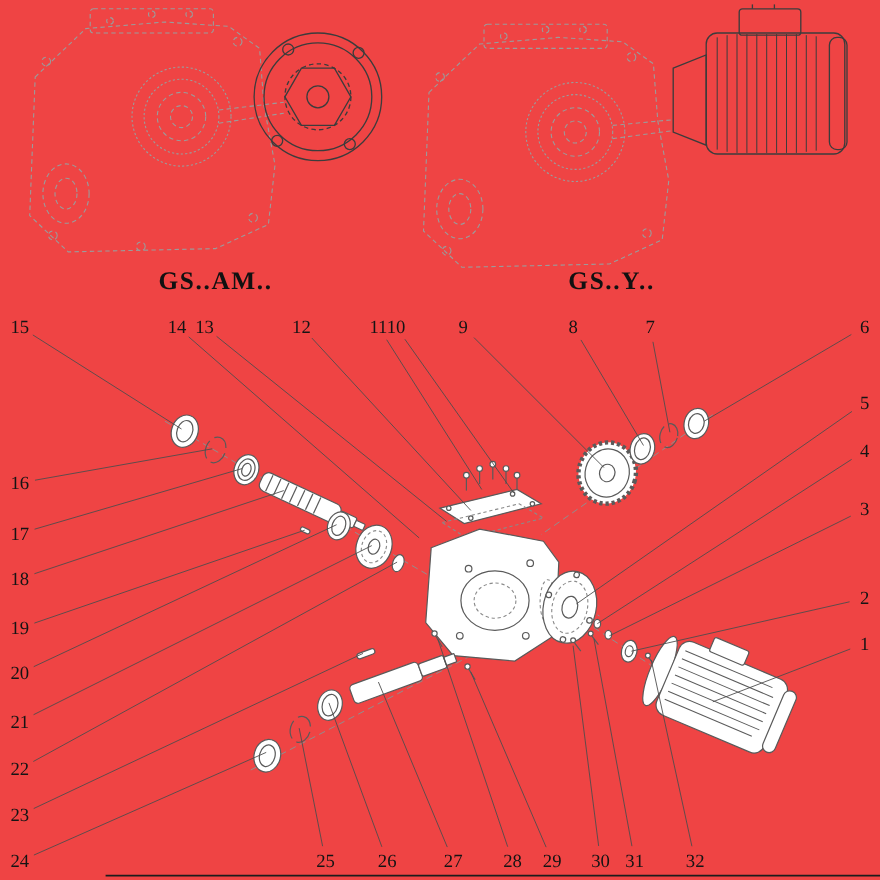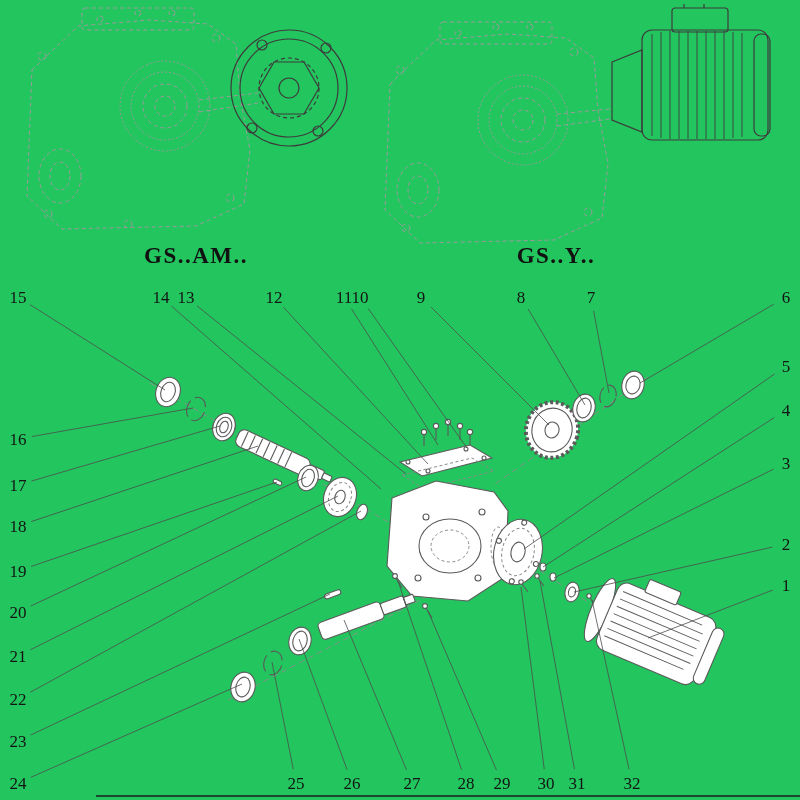--- a/index.html
+++ b/index.html
@@ -1,17 +1,17 @@
 <!DOCTYPE html>
 <html><head>
 <meta charset="utf-8">
 <style>
   html,body{margin:0;padding:0;}
   body{width:800px;height:800px;background:#ffffff;font-family:"Liberation Serif","DejaVu Serif",serif;overflow:hidden;}
-  #stage{position:relative;width:800px;height:800px;background:#22c55e;}
+  #stage{position:relative;width:800px;height:800px;background:#ef4444;}
   svg{display:block;}
 
   
   .dash{fill:none;stroke:#9b9b9b;stroke-width:1;stroke-dasharray:4 3;}
   .dash .teeth{stroke-dasharray:2 2;}
   .solid{fill:none;stroke:#3c3c3c;stroke-width:1.2;}
   .solid .fins line{stroke:#3c3c3c;stroke-width:0.9;}
 
   
   .part{stroke:#5a5a5a;fill:#ffffff;stroke-width:1.1;}

